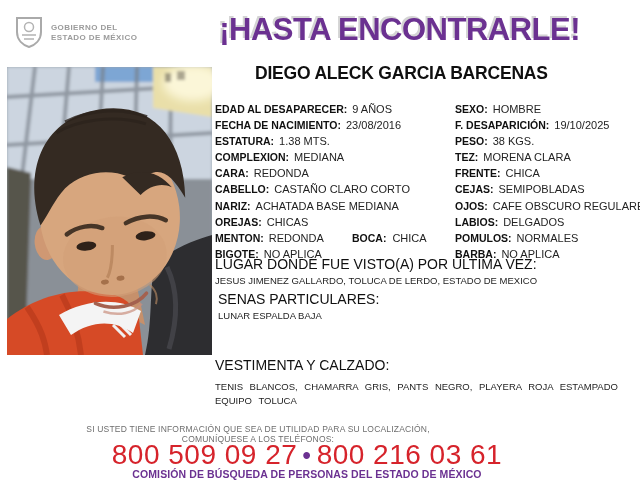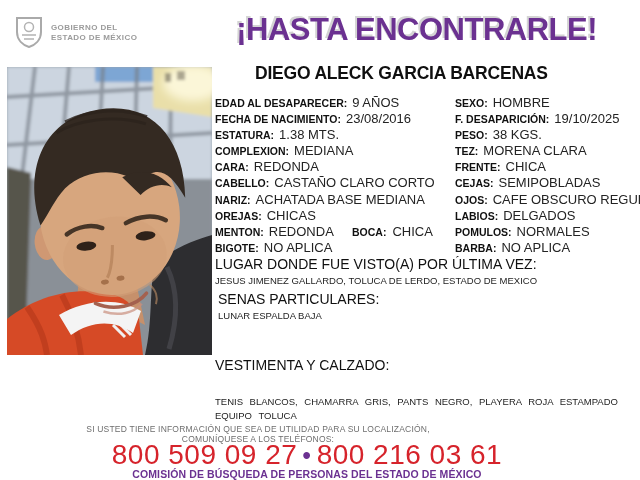--- a/index.html
+++ b/index.html
@@ -5,44 +5,44 @@
   html,body { margin:0; padding:0; background:#ffffff; }
   .poster {
     position:relative; width:640px; height:480px; background:#ffffff;
     font-family:"Liberation Sans", sans-serif; overflow:hidden;
   }
   
   .logo { position:absolute; left:14px; top:16px; display:flex; align-items:center; gap:7px; }
   .logo svg { width:30px; height:33px; display:block; }
   .logo-text { font-size:8px; font-weight:bold; color:#9b9b9b; letter-spacing:.4px; line-height:9.5px; }
   .campaign-title {
-    position:absolute; top:12px; left:212px; width:385px; text-align:right;
+    position:absolute; top:12px; left:195px; width:385px; text-align:right;
     font-size:31px; font-weight:800; color:#6B3191; letter-spacing:-.5px;
     white-space:nowrap; text-shadow:-2px -2px 0 #d4d4d4;
   }
   
   .photo { position:absolute; left:7px; top:67px; width:205px; height:288px; overflow:hidden; }
   .photo svg { display:block; }
   
   .name { position:absolute; left:215px; top:63px; font-size:17.5px; font-weight:bold; color:#0f0f0f; letter-spacing:-.2px; white-space:nowrap;margin-left:40px; }
   .col { position:absolute; top:95px; }
   .col-left  { left:215px; }
   .col-right { left:455px; }
   .frow { height:16.1px; display:flex; align-items:baseline; gap:5px; white-space:nowrap; }
   .flabel { font-size:10.5px; font-weight:bold; color:#101010; }
-  .fvalue { font-size:13px; color:#232323; }
+  .fvalue { font-size:11px; color:#232323;margin-top:8px; }
   .boca { position:absolute; left:352px; top:224px;gap:6px; }
   
   .section { position:absolute; left:215px; }
   .sec-title { font-size:14px; font-weight:normal; color:#101010; }
   .sec-body  { font-size:9.5px; color:#232323; margin-top:3px; }
   #sec-lugar { top:256px; }
   #sec-senas { top:291px; left:218px; }
   #sec-vestimenta { top:357px; width:420px; }
-  #sec-vestimenta .sec-body { word-spacing:4px; line-height:14px; margin-top:22px; }
+  #sec-vestimenta .sec-body { word-spacing:4px; line-height:14px; margin-top:7px; }
   
   .footer-info {
     position:absolute; top:424px; left:0; width:516px; text-align:center;
     font-size:8.5px; line-height:10px; color:#6e6e6e; letter-spacing:.2px;
   }
   .phones {
     position:absolute; top:439px; left:0; width:614px; text-align:center;
     font-size:28px; font-weight:400; color:#D6232B; letter-spacing:.5px; white-space:nowrap;
   }
   .phones .sep { color:#6B3191; padding:0 5px; font-size:25px; }

